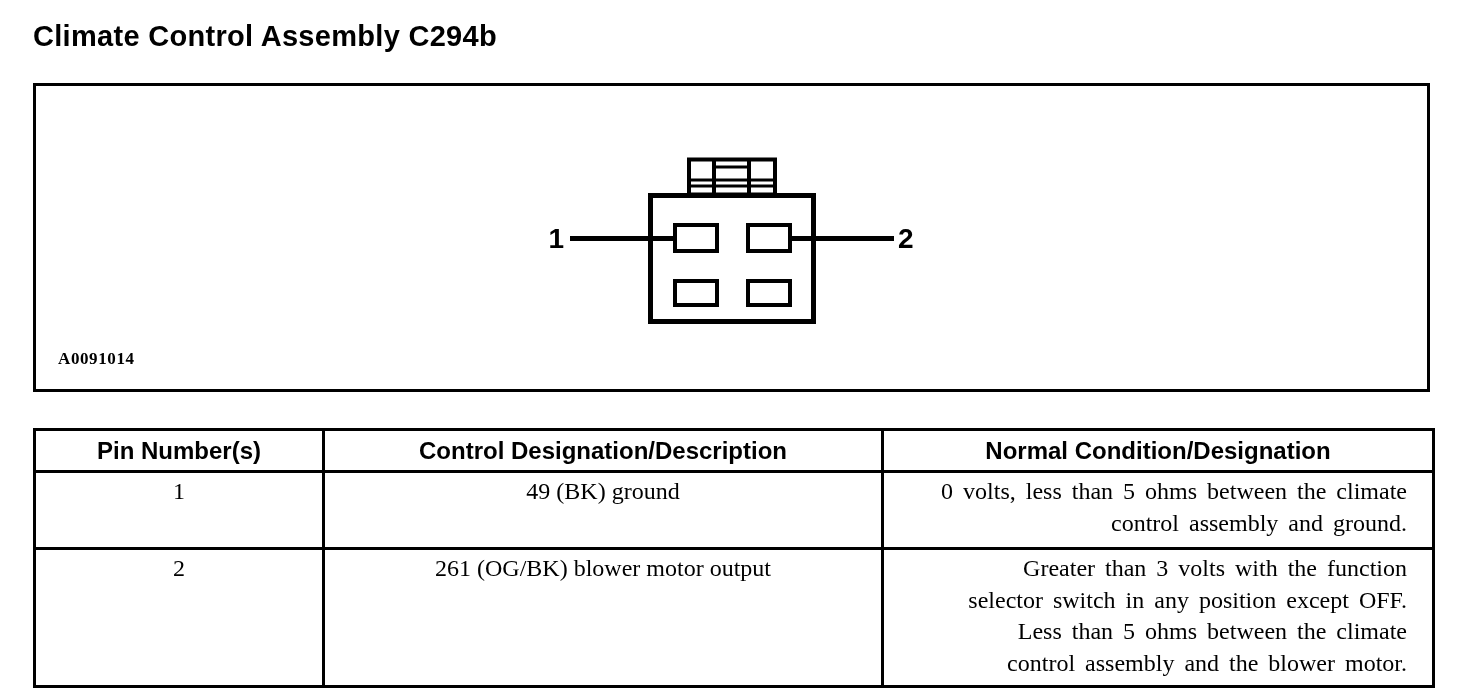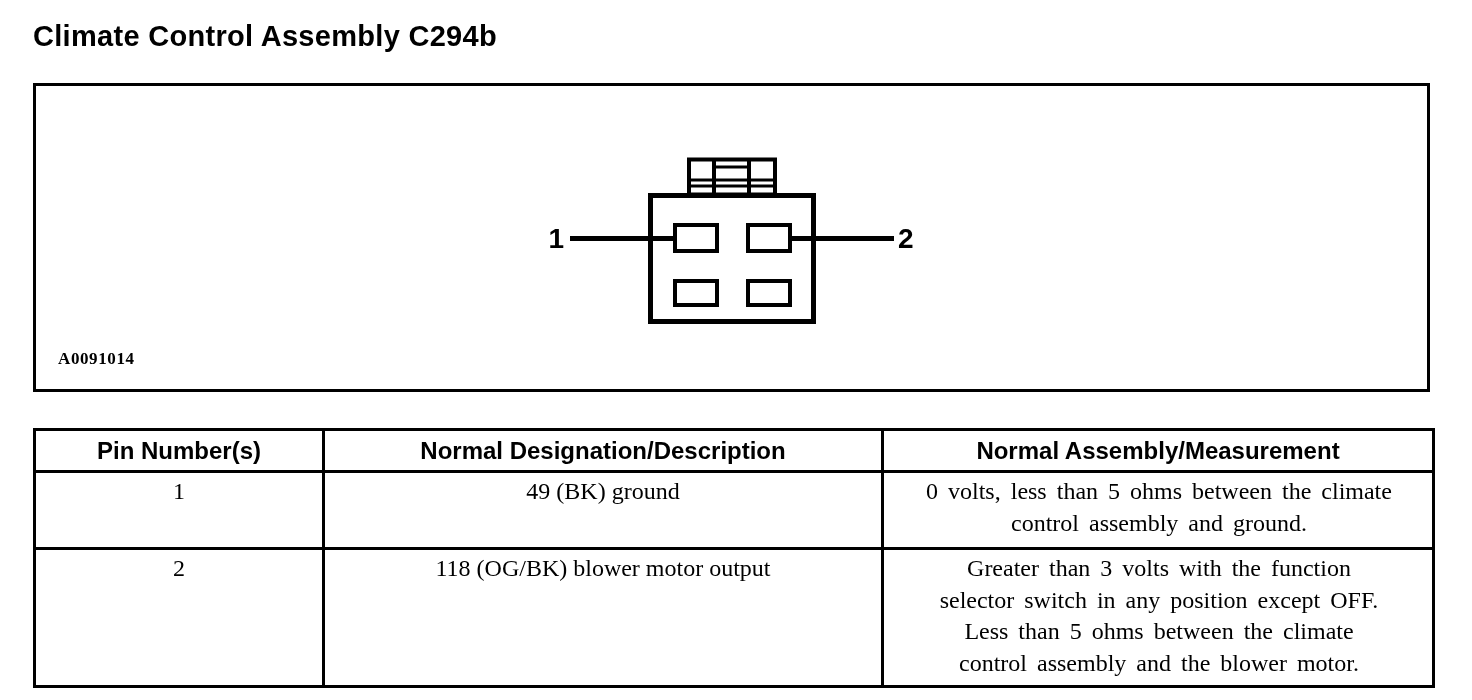--- a/index.html
+++ b/index.html
@@ -45,21 +45,21 @@
     font-family:"Liberation Sans", sans-serif;
     font-size:24px; font-weight:bold; text-align:center;
     padding:0 4px; vertical-align:middle;
   }
   .pin-table td {
     font-family:"Liberation Serif", serif;
     font-size:24px; vertical-align:top;
   }
   .c-pin, .c-circuit { text-align:center; padding-top:5px; }
   .c-cond {
-    text-align:center; padding:3px 8px 6px 10px;
+    text-align:right; padding:3px 25px 6px 10px;
     line-height:31.5px; white-space:pre-line; word-spacing:4px;
   }
 </style>
 </head>
 <body>
 
 <div class="title">Climate Control Assembly C294b</div>
 
 <div class="figure-box">
   <svg class="diagram" viewBox="0 0 1391 303" preserveAspectRatio="none">
@@ -89,33 +89,33 @@
 
 <table class="pin-table">
   <colgroup>
     <col style="width:289px">
     <col style="width:559px">
     <col style="width:551px">
   </colgroup>
   <thead>
     <tr>
       <th>Pin Number(s)</th>
-      <th>Normal Designation/Description</th>
-      <th>Normal Assembly/Measurement</th>
+      <th>Control Designation/Description</th>
+      <th>Normal Condition/Designation</th>
     </tr>
   </thead>
   <tbody>
     <tr class="row-1">
       <td class="c-pin">1</td>
       <td class="c-circuit">49 (BK) ground</td>
       <td class="c-cond">0 volts, less than 5 ohms between the climate
 control assembly and ground.</td>
     </tr>
     <tr class="row-2">
       <td class="c-pin">2</td>
-      <td class="c-circuit">118 (OG/BK) blower motor output</td>
+      <td class="c-circuit">261 (OG/BK) blower motor output</td>
       <td class="c-cond">Greater than 3 volts with the function
 selector switch in any position except OFF.
 Less than 5 ohms between the climate
 control assembly and the blower motor.</td>
     </tr>
   </tbody>
 </table>
 
 </body></html>

